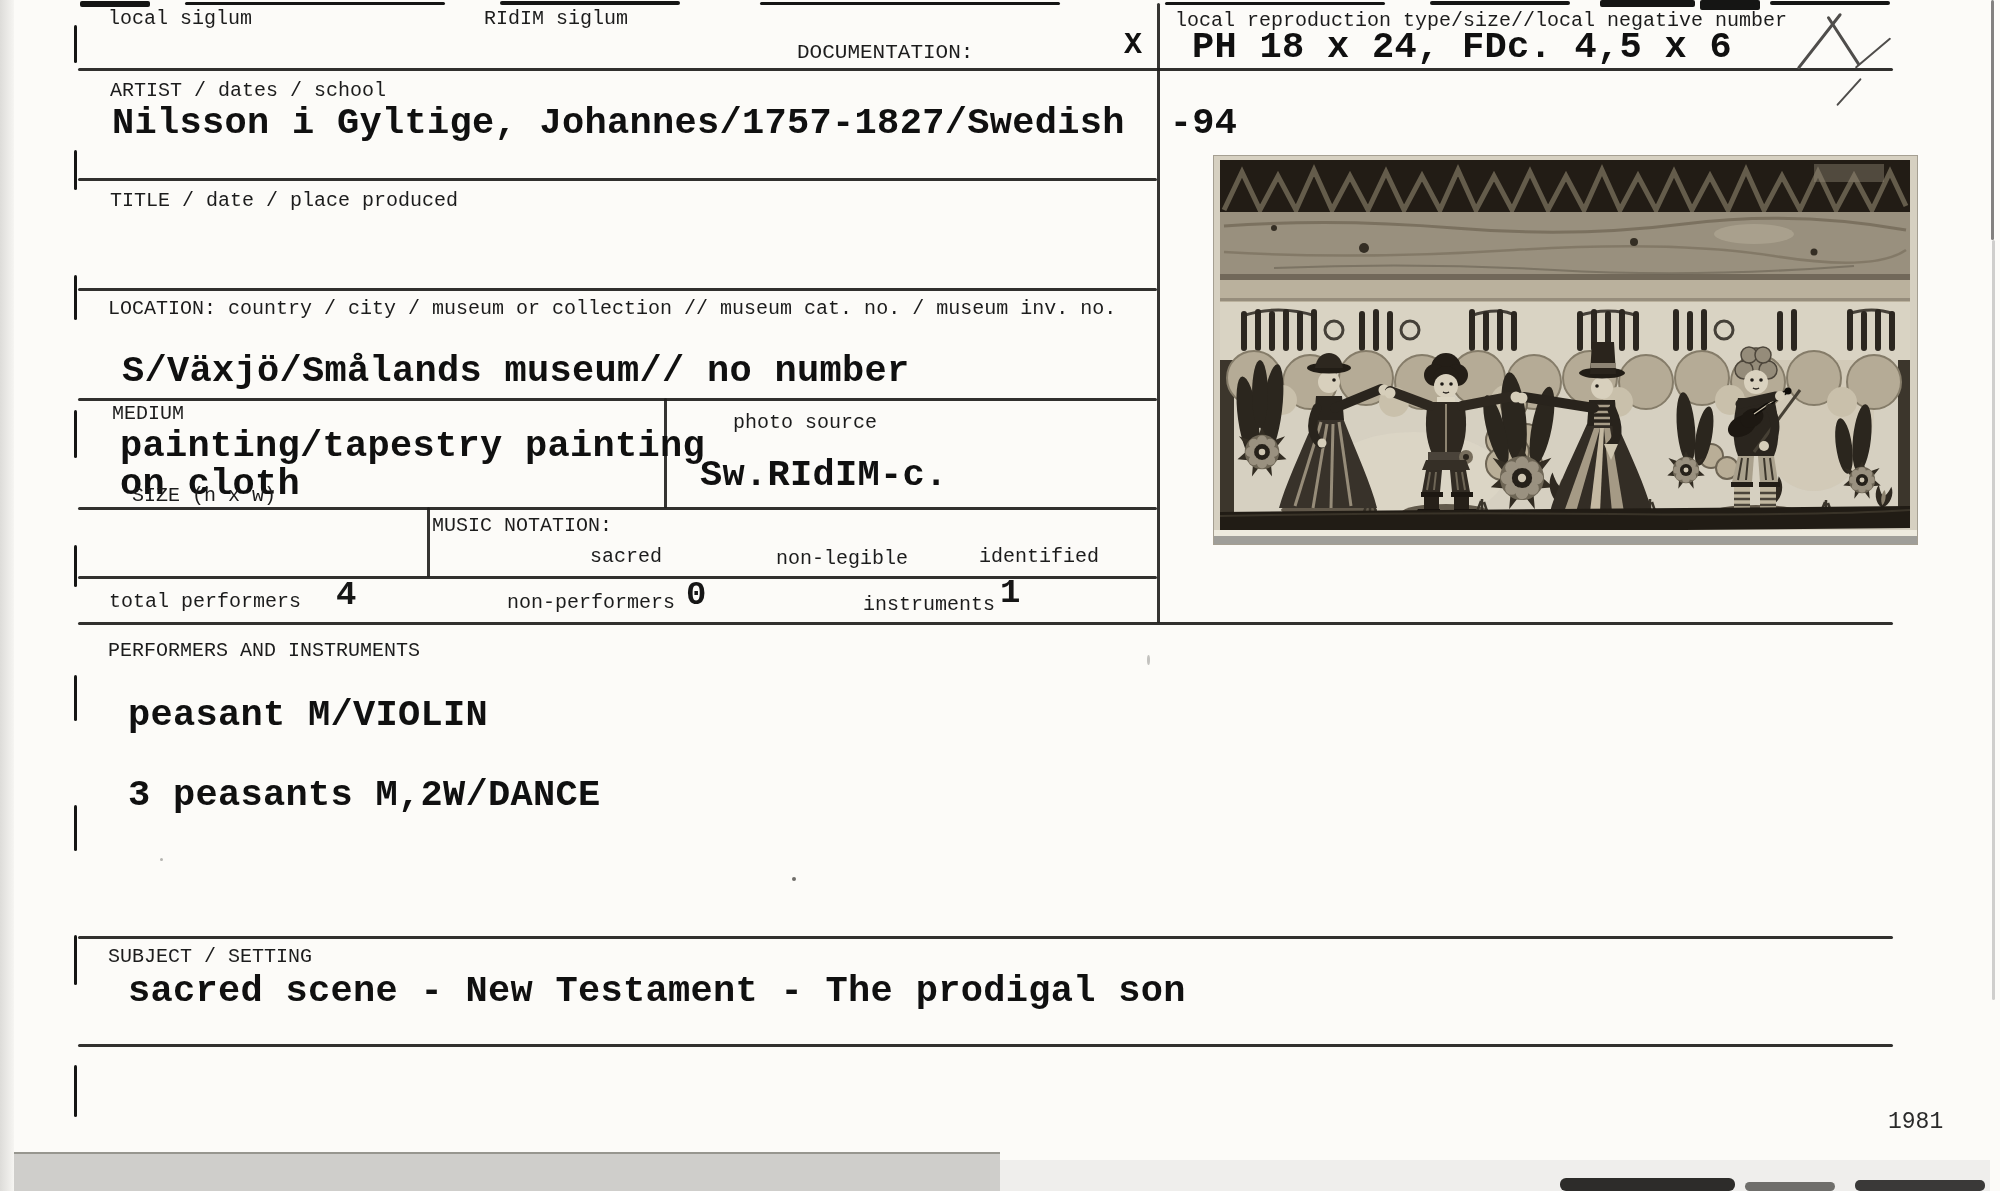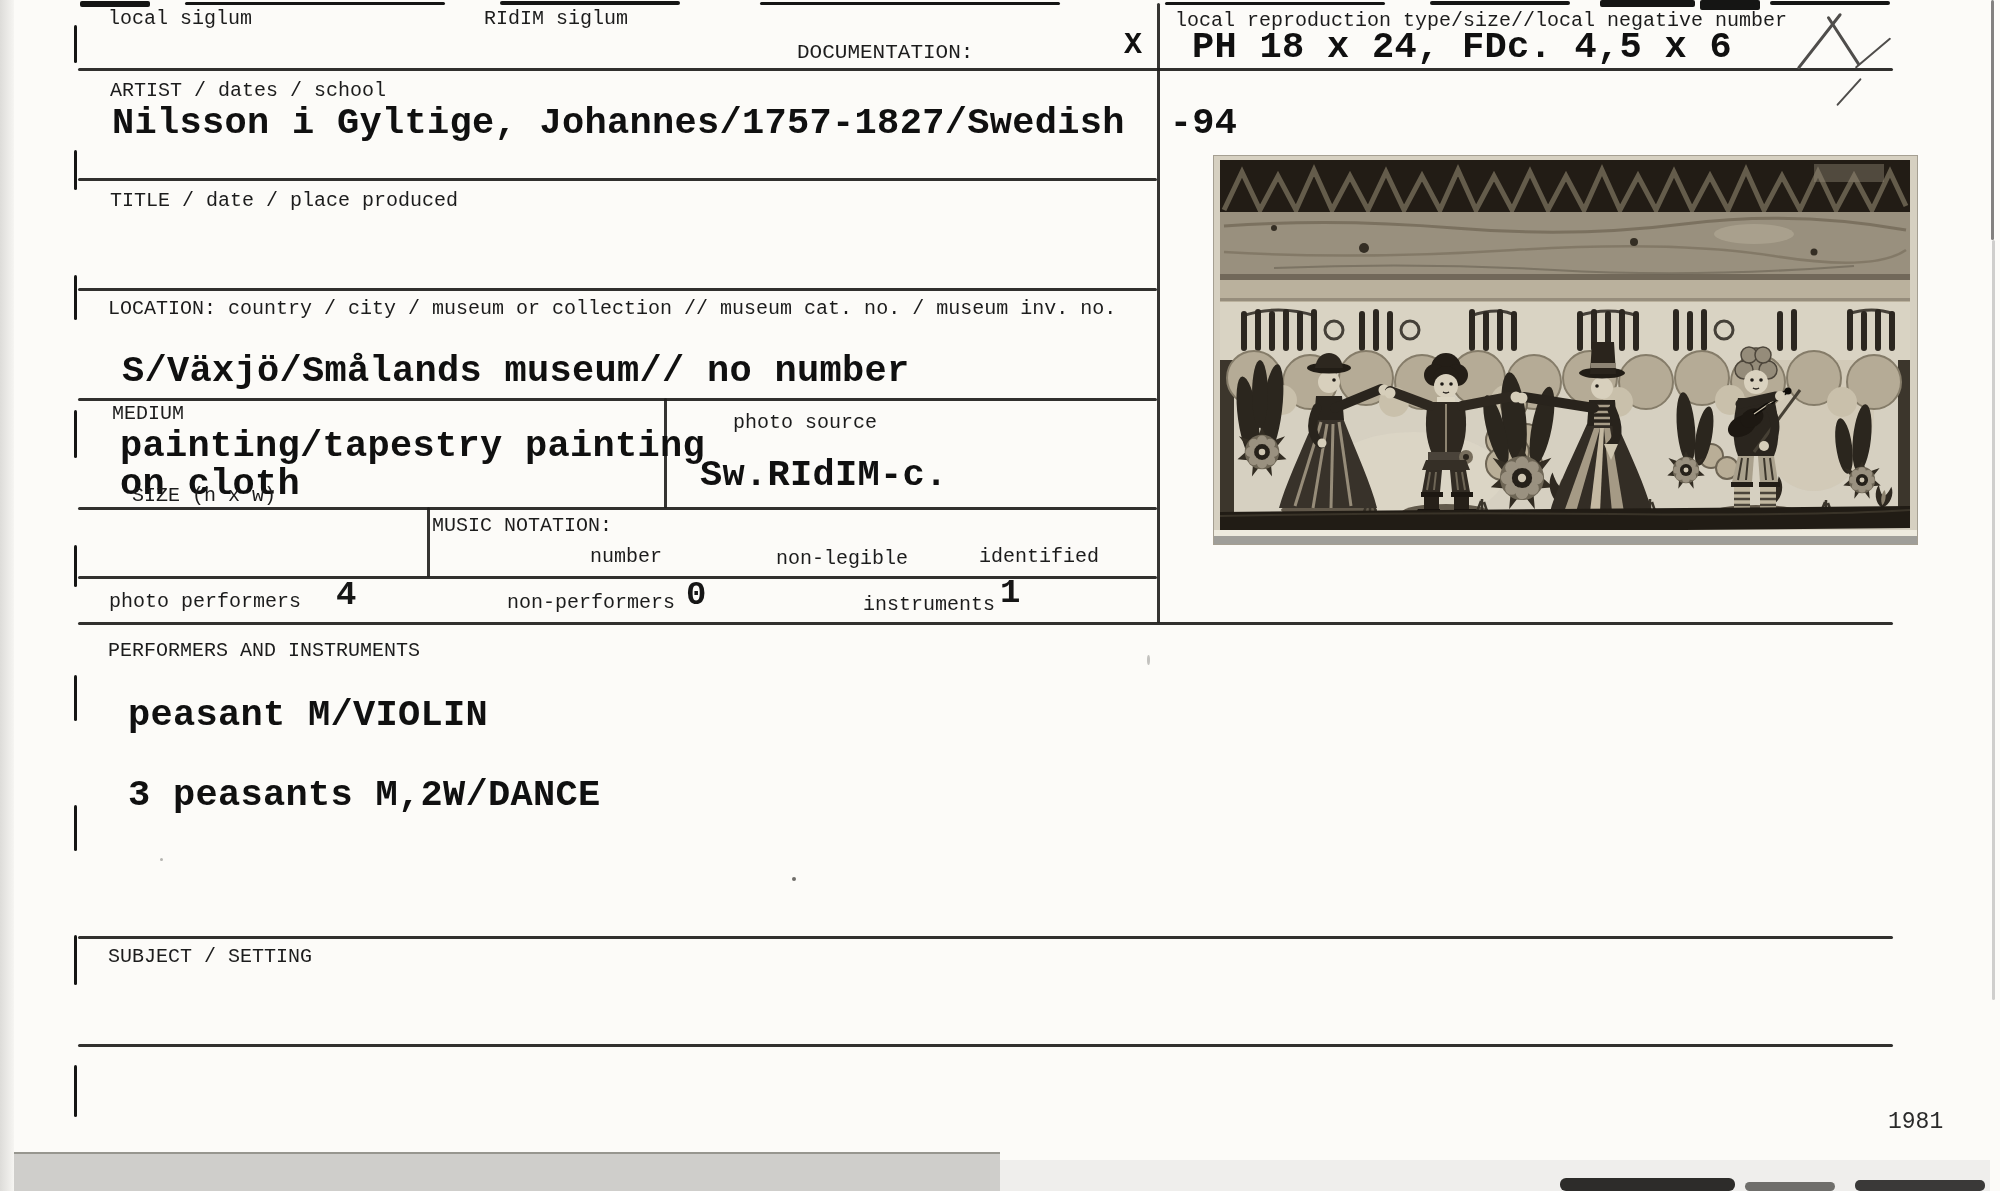--- a/index.html
+++ b/index.html
@@ -80,36 +80,37 @@
   <div class="t val" style="left:122px;top:352px;">S/Växjö/Smålands museum// no number</div>
 
   <div class="t lbl" style="left:112px;top:403px;">MEDIUM</div>
   <div class="t val" style="left:120px;top:427px;">painting/tapestry painting</div>
   <div class="t val" style="left:120px;top:465px;">on cloth</div>
   <div class="t lbl" style="left:686px;top:412px;margin-left:47px;">photo source</div>
   <div class="t val" style="left:700px;top:456px;">Sw.RIdIM-c.</div>
 
   <div class="t lbl" style="left:112px;top:485px;margin-left:20px;">SIZE (h x w)</div>
   <div class="t lbl" style="left:432px;top:515px;">MUSIC NOTATION:</div>
-  <div class="t lbl" style="left:590px;top:546px;">number</div>
+  <div class="t lbl" style="left:590px;top:546px;">sacred</div>
   <div class="t lbl" style="left:776px;top:548px;">non-legible</div>
   <div class="t lbl" style="left:979px;top:546px;">identified</div>
 
-  <div class="t lbl" style="left:109px;top:591px;">photo performers</div>
+  <div class="t lbl" style="left:109px;top:591px;">total performers</div>
   <div class="t num" style="left:336px;top:578px;">4</div>
   <div class="t lbl" style="left:481px;top:592px;margin-left:26px;">non-performers</div>
   <div class="t num" style="left:686px;top:578px;">0</div>
   <div class="t lbl" style="left:863px;top:594px;">instruments</div>
   <div class="t num" style="left:1000px;top:576px;">1</div>
 
   <div class="t lbl" style="left:108px;top:640px;">PERFORMERS AND INSTRUMENTS</div>
   <div class="t val" style="left:128px;top:696px;">peasant M/VIOLIN</div>
   <div class="t val" style="left:128px;top:776px;">3 peasants M,2W/DANCE</div>
 
   <div class="t lbl" style="left:108px;top:946px;">SUBJECT / SETTING</div>
+  <div class="t val" style="left:128px;top:972px;">sacred scene - New Testament - The prodigal son</div>
 
   <div class="t" style="left:1888px;top:1110px;font-size:23px;font-weight:500;color:#2a2a2a;">1981</div>
 
   <div class="speck" style="left:792px;top:877px;width:4px;height:4px;"></div>
   <div class="speck" style="left:160px;top:858px;width:3px;height:3px;opacity:.5;"></div>
   <div class="speck" style="left:1147px;top:655px;width:3px;height:10px;opacity:.4;"></div>
 
   <div class="edge-strip" style="left:0;top:1152px;width:1000px;height:39px;background:#cfcecb;border-top:2px solid #97968f;"></div>
   <div class="edge-strip" style="left:1000px;top:1160px;width:990px;height:31px;background:#efeeec;"></div>
   <div class="dash" style="left:1560px;top:1178px;width:175px;height:13px;background:#2d2c2a;border-radius:6px;"></div>

